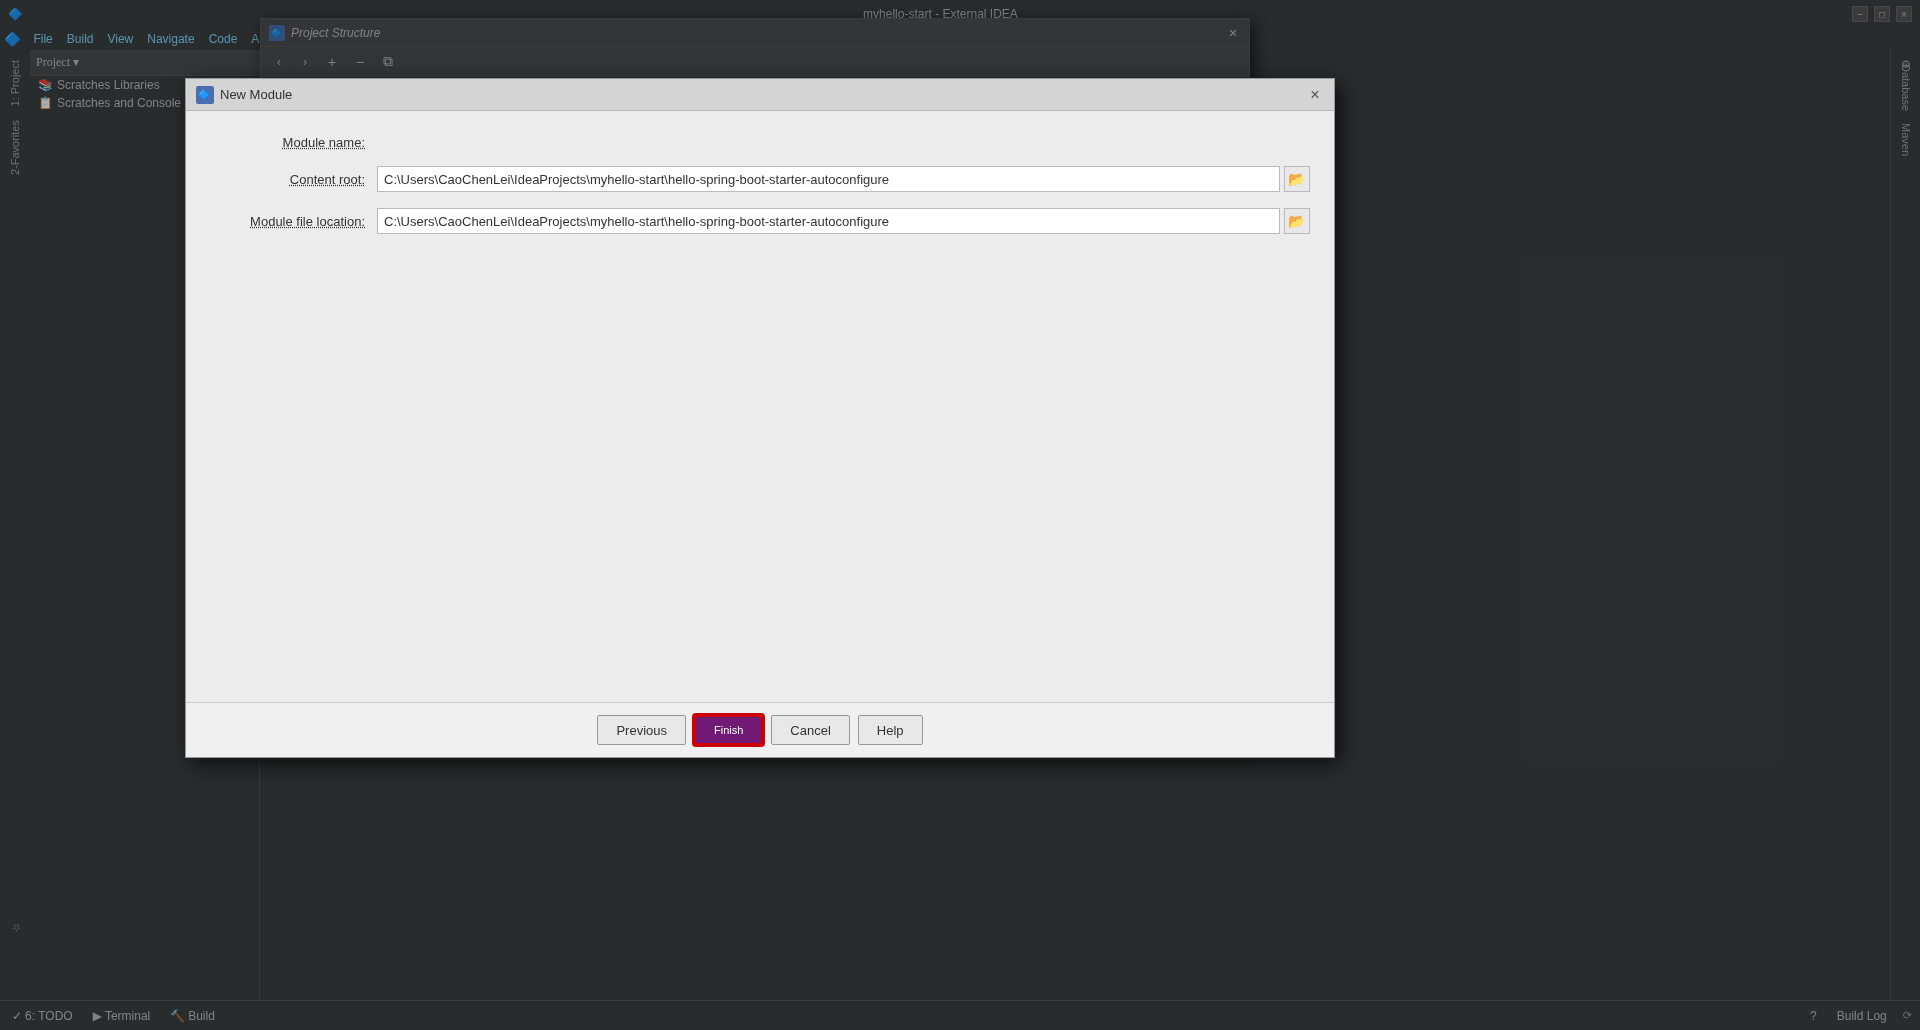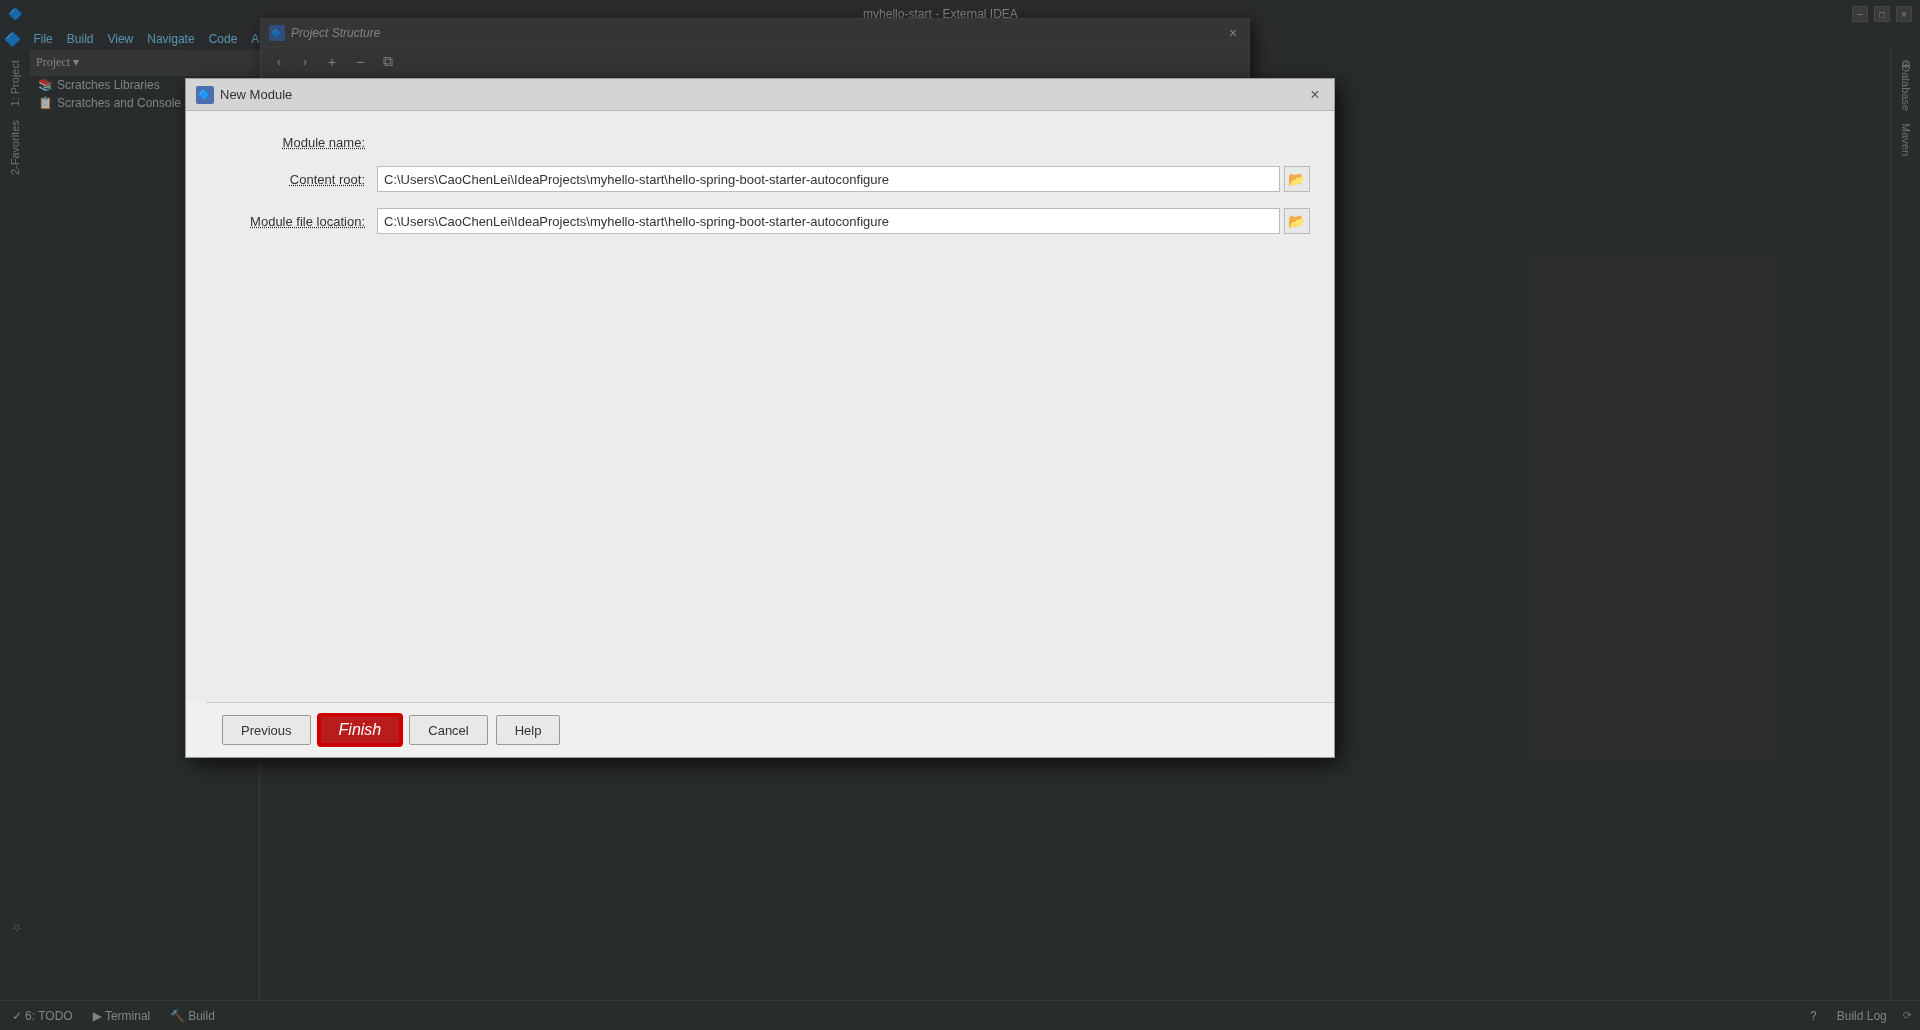--- a/index.html
+++ b/index.html
@@ -277,53 +277,52 @@
       cursor: pointer;
       font-size: 14px;
       color: #555;
       flex-shrink: 0;
     }
 
     .nm-spacer { flex: 1; }
 
     .nm-button-row {
       display: flex;
-      justify-content: flex-start;
+      justify-content: center;
       align-items: center;
       gap: 8px;
       padding: 12px 16px;
       border-top: 1px solid #ccc;
       background: #f0f0f0;
       flex-shrink: 0;
-      margin-left: 20px;
     }
 
     .nm-btn {
       height: 30px;
       padding: 0 18px;
       border: 1px solid #999;
       background: #e8e8e8;
       font-size: 13px;
       color: #333;
       cursor: pointer;
       border-radius: 2px;
       display: flex; align-items: center; justify-content: center;
     }
 
     .nm-btn-finish {
-      background: #b91c1c;
+      background: #701a75;
       color: white;
       border: 2px solid #cc0000;
       box-shadow: 0 0 0 2px #cc0000;
       padding: 0 18px;
       height: 30px;
-      font-size: 16px;
+      font-size: 11px;
       cursor: pointer;
       border-radius: 2px;
-      display: flex; align-items: center; justify-content: center; font-style: italic;
+      display: flex; align-items: center; justify-content: center;
     }
 
     
     .ps-toolbar {
       height: 30px;
       background: #4b4d4f;
       display: flex;
       align-items: center;
       padding: 0 8px;
       gap: 6px;

